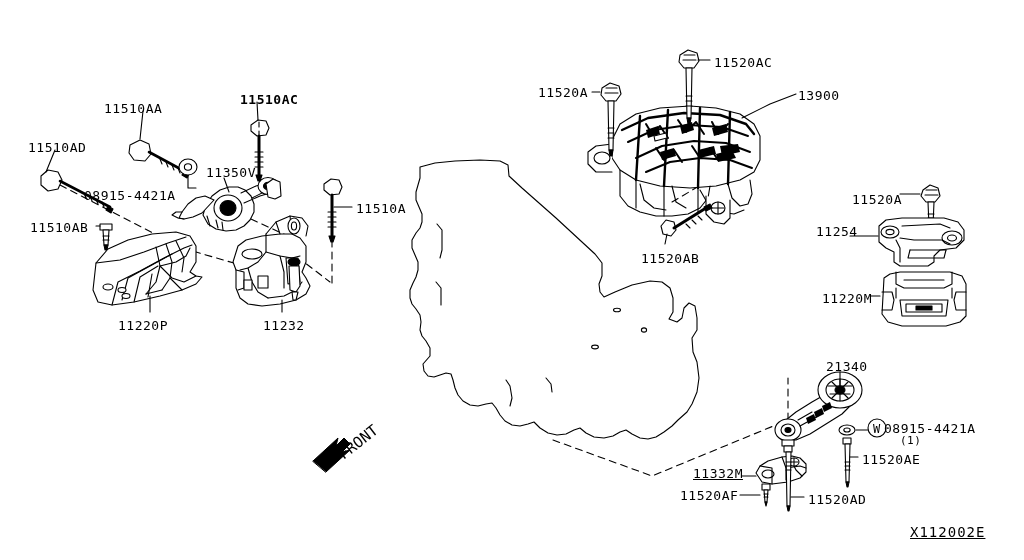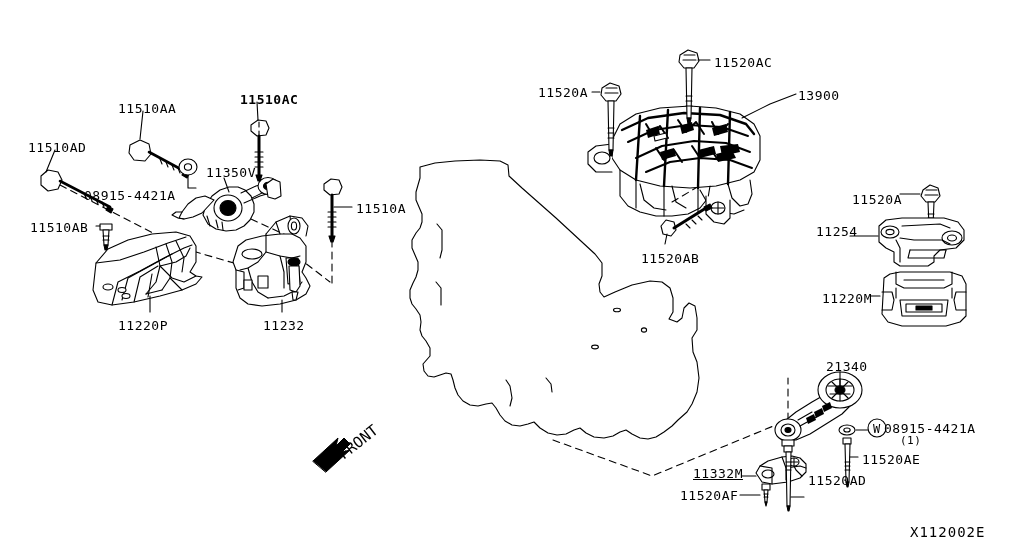--- a/index.html
+++ b/index.html
@@ -370,21 +370,21 @@
 
   <g>
     <path d="M313,461 L338,438 L336,446 L344,438 L350,444 L342,452
              L350,450 L326,472 Z" fill="#000" stroke="#000" stroke-width="1"></path>
   </g>
 
   </g>
 </svg>
 
 <div class="lbl" style="left:28px;top:140px;">11510AD</div>
-<div class="lbl" style="left:118px;top:101px;">11510AA</div>
+<div class="lbl" style="left:104px;top:101px;">11510AA</div>
 <div class="lbl" style="left:240px;top:92px;font-weight:bold;">11510AC</div>
 <div class="lbl" style="left:206px;top:165px;">11350V</div>
 <div class="lbl" style="left:84px;top:188px;">08915-4421A</div>
 <div class="lbl" style="left:356px;top:201px;">11510A</div>
 <div class="lbl" style="left:30px;top:220px;">11510AB</div>
 <div class="lbl" style="left:118px;top:318px;text-align:right;">11220P</div>
 <div class="lbl" style="left:263px;top:318px;">11232</div>
 
 <div class="lbl" style="left:714px;top:55px;">11520AC</div>
 <div class="lbl" style="left:538px;top:85px;">11520A</div>
@@ -394,21 +394,21 @@
 <div class="lbl" style="left:852px;top:192px;">11520A</div>
 <div class="lbl" style="left:816px;top:224px;">11254</div>
 <div class="lbl" style="left:822px;top:291px;">11220M</div>
 
 <div class="lbl" style="left:826px;top:359px;">21340</div>
 <div class="lbl" style="left:884px;top:421px;">08915-4421A</div>
 <div class="lbl sm" style="left:900px;top:434px;">(1)</div>
 <div class="lbl" style="left:862px;top:452px;">11520AE</div>
 <div class="lbl" style="left:693px;top:466px;text-decoration:underline;">11332M</div>
 <div class="lbl" style="left:680px;top:488px;">11520AF</div>
-<div class="lbl" style="left:808px;top:473px;">11520AD</div>
+<div class="lbl" style="left:808px;top:492px;">11520AD</div>
 
 <div class="lbl sm" style="left:873px;top:422px;font-size:12px;">W</div>
 
 <div class="frontlbl" style="left:335px;top:449px;transform:rotate(-38deg);">FRONT</div>
 
-<div class="diagid" style="left:910px;top:524px;">X112002E</div>
+<div class="diagid" style="left:910px;top:524px;text-decoration:underline;">X112002E</div>
 
 </div>
 
 </body></html>

